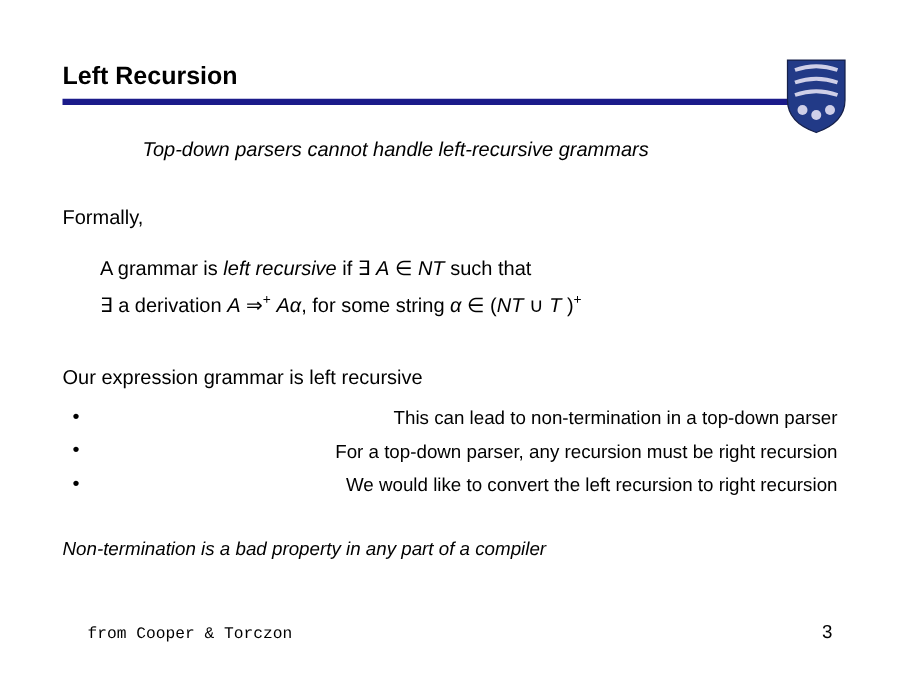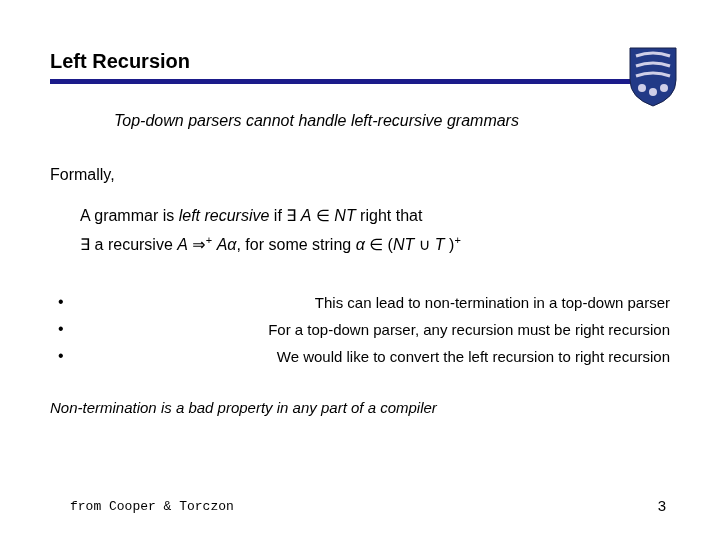--- a/index.html
+++ b/index.html
@@ -117,27 +117,28 @@
       <circle cx="36" cy="42" r="4" fill="#cfcfe8"></circle>
     </svg>
   </div>
 
   <div class="subtitle">Top-down parsers cannot handle left-recursive grammars</div>
 
   <div class="formally">Formally,</div>
 
   <div class="def-block">
     <div>
-      <span>A grammar is </span><span class="ital">left recursive</span><span> if ∃ </span><span class="ital">A</span><span> ∈ </span><span class="ital">NT</span><span> right that</span>
+      <span>A grammar is </span><span class="ital">left recursive</span><span> if ∃ </span><span class="ital">A</span><span> ∈ </span><span class="ital">NT</span><span> such that</span>
     </div>
     <div>
-      <span>∃ a recursive </span><span class="ital">A</span><span> ⇒</span><span class="sup">+</span><span> </span><span class="ital">Aα</span><span>, for some string </span><span class="ital">α</span><span> ∈ (</span><span class="ital">NT</span><span> ∪ </span><span class="ital">T</span><span> )</span><span class="sup">+</span>
+      <span>∃ a derivation </span><span class="ital">A</span><span> ⇒</span><span class="sup">+</span><span> </span><span class="ital">Aα</span><span>, for some string </span><span class="ital">α</span><span> ∈ (</span><span class="ital">NT</span><span> ∪ </span><span class="ital">T</span><span> )</span><span class="sup">+</span>
     </div>
   </div>
 
+  <div class="statement">Our expression grammar is left recursive</div>
 
   <ul class="bullets">
     <li>This can lead to non-termination in a top-down parser</li>
     <li>For a top-down parser, any recursion must be right recursion</li>
     <li>We would like to convert the left recursion to right recursion</li>
   </ul>
 
   <div class="footer-note">Non-termination is a bad property in any part of a compiler</div>
 
   <div class="citation">from Cooper &amp; Torczon</div>

